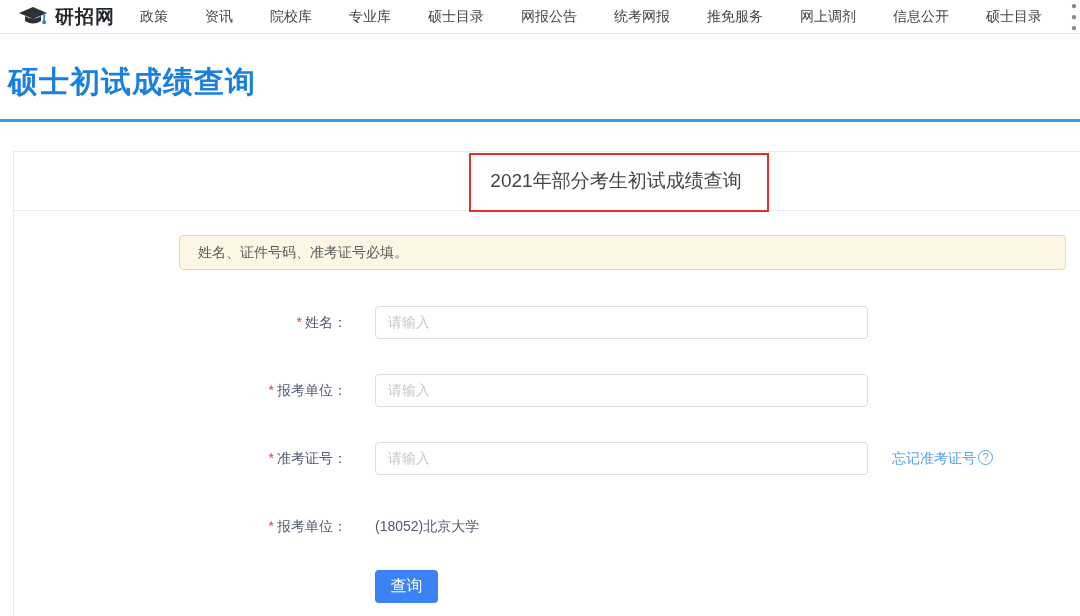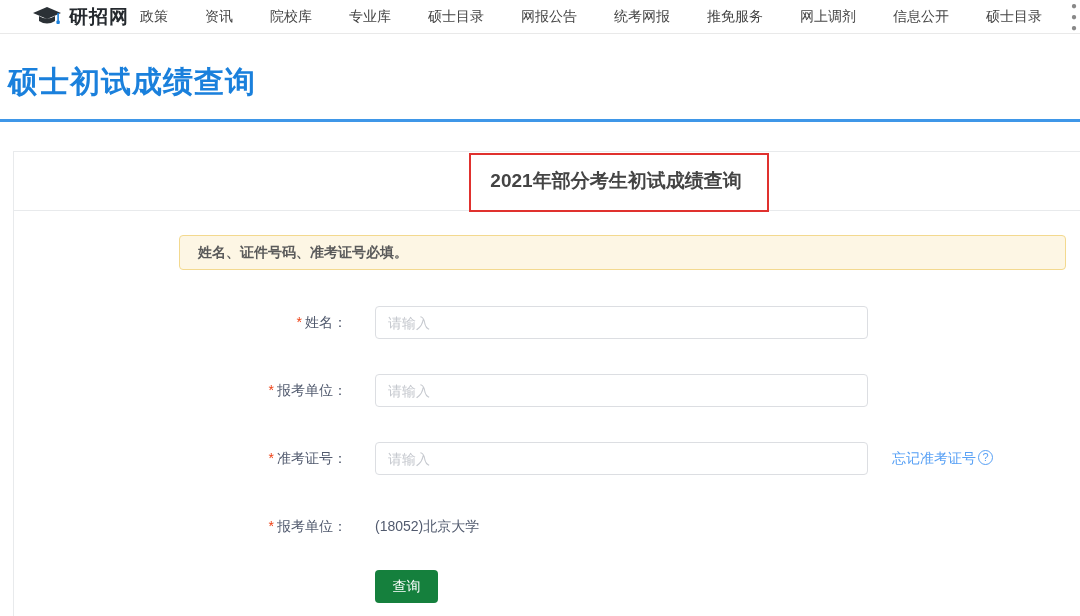--- a/index.html
+++ b/index.html
@@ -1,67 +1,67 @@
 <!DOCTYPE html>
 <html><head>
 <meta charset="utf-8">
 <style>
   * { margin: 0; padding: 0; box-sizing: border-box; }
   html, body { width: 1080px; height: 616px; overflow: hidden; background: #fff;
     font-family: "Liberation Sans", "DejaVu Sans", sans-serif; }
 
   
   .topnav { height: 34px; display: flex; align-items: center;
-    border-bottom: 1px solid #e9e9e9; padding-left: 32px; background: #fff; }
+    border-bottom: 1px solid #e9e9e9; padding-left: 18px; background: #fff; }
   .logo { display: flex; align-items: center; cursor: pointer; width: 122px; }
   .logo svg { width: 30px; height: 22px; margin-right: 7px; }
   .logo-text { font-size: 19px; font-weight: bold; color: #24292e; letter-spacing: 1px; }
   .nav-items { display: flex; align-items: center; }
   .nav-item { font-size: 14px; color: #444; margin-right: 29px; cursor: pointer; white-space: nowrap; margin-left: 8px; }
   .nav-more { font-size: 10px; color: #888; letter-spacing: 3px; cursor: pointer; }
 
   
   .page-header { display: flex; align-items: baseline; padding: 28px 0 0 8px; gap: 8px; }
   .page-title { font-size: 30px; font-weight: bold; color: #1a80dc; letter-spacing: 1px; }
   .page-subtitle { font-size: 14px; color: #595959; margin-left: 20px; }
   .blue-rule { height: 3px; background: #3f97e8; margin-top: 16px; }
 
   
   .card { position: relative; margin: 29px 0 0 13px; width: 1090px; height: 480px;
     border: 1px solid #e8eaec; background: #fff; }
   .card-header { position: relative; height: 59px; border-bottom: 1px solid #e8eaec; }
   .card-title { position: absolute; left: 602px; top: 50%; transform: translate(-50%, -50%);
-    font-size: 19px; color: #444; white-space: nowrap; font-weight: bold; }
+    font-size: 19px; color: #444; white-space: nowrap; }
   .annotation-box { position: absolute; left: 455px; top: 1px; width: 300px; height: 59px;
     border: 2px solid #e0312e; pointer-events: none; }
 
   
   .notice { margin: 24px 0 0 165px; width: 887px; height: 35px; line-height: 33px;
     background: #fdf6e4; border: 1px solid #f3d98f; border-radius: 4px;
-    padding-left: 18px; font-size: 14px; color: #5a5a5a; font-weight: bold; }
+    padding-left: 18px; font-size: 14px; color: #5a5a5a; }
 
   
   .form { margin-top: 36px; }
   .form-row { display: flex; align-items: center; height: 33px; margin-bottom: 35px; }
   .form-row.last { margin-bottom: 27px; }
   .form-label { width: 361px; text-align: right; padding-right: 28px;
     font-size: 14px; color: #515a6e; white-space: nowrap; }
   .req { color: #ed4014; margin-right: 3px; font-size: 14px; }
   .text-input { width: 493px; height: 33px; border: 1px solid #dcdee2; border-radius: 4px;
     padding-left: 12px; font-size: 14px; color: #8b5cf6; outline: none;
-    font-family: Liberation Sans, sans-serif; }
+    font-family: Liberation Serif, serif; }
   .text-input::placeholder { color: #c5c8ce; }
   .forgot-link { display: flex; margin-left: 24px;
     font-size: 14px; color: #57a0f5; cursor: pointer; white-space: nowrap; }
   .q-icon { display: inline-flex; align-items: center; justify-content: center;
     width: 15px; height: 15px; border: 1px solid #57a0f5; border-radius: 50%;
     font-size: 11px; margin-left: 2px; color: #57a0f5; }
   .static-value { font-size: 14px; color: #515a6e; }
-  .submit-btn { margin-left: 361px; width: 63px; height: 33px; background: #15803d;
-    color: #fff; border: none; border-radius: 4px; font-size: 14px; cursor: pointer;
+  .submit-btn { margin-left: 361px; width: 63px; height: 33px; background: #3b82f6;
+    color: #fff; border: none; border-radius: 4px; font-size: 16px; cursor: pointer;
     font-family: "Liberation Sans", "DejaVu Sans", sans-serif; }
 </style>
 </head>
 <body>
 
 <div class="topnav">
   <div class="logo">
     <svg viewBox="0 0 30 22">
       <polygon points="15,1 29,7 15,13 1,7" fill="#2b3136"></polygon>
       <path d="M7 10 v5 q8 5 16 0 v-5 q-8 5 -16 0z" fill="#2b3136"></path>

